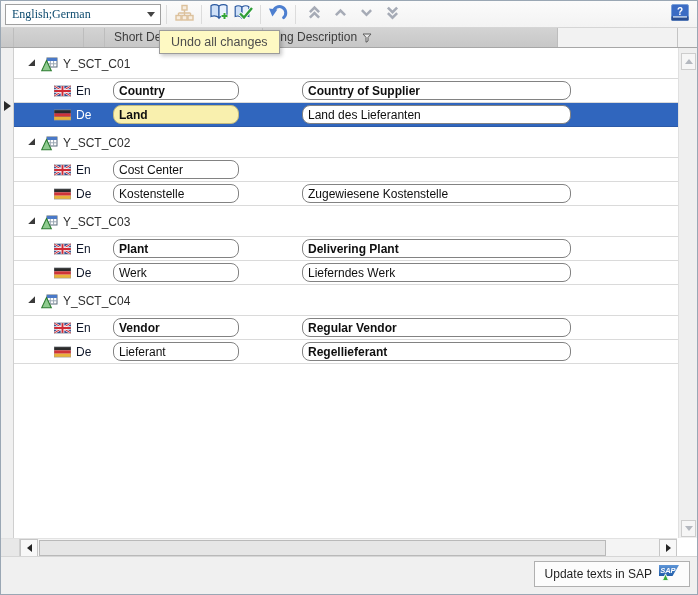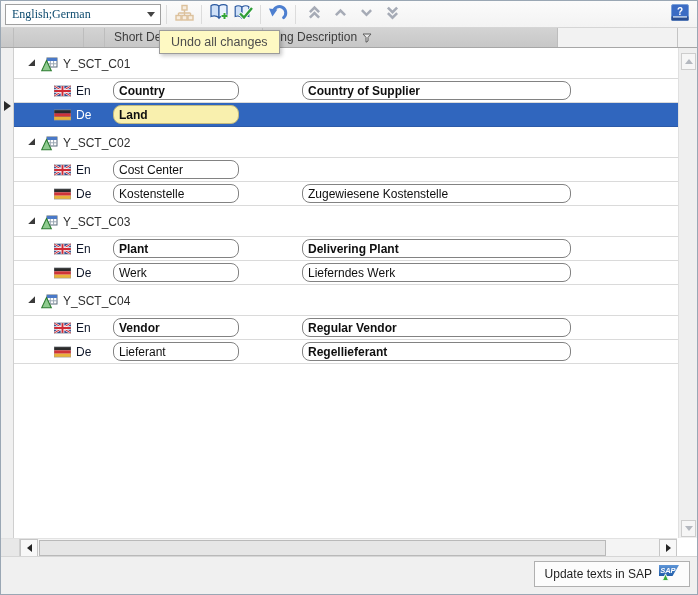--- a/index.html
+++ b/index.html
@@ -271,20 +271,21 @@
     <span class="flagslot">
   <svg width="17" height="12" viewBox="0 0 60 36">
     <rect width="60" height="12" fill="#2b2b2b"></rect>
     <rect y="12" width="60" height="12" fill="#d03438"></rect>
     <rect y="24" width="60" height="12" fill="#e8b23a"></rect>
     <rect width="60" height="36" fill="none" stroke="#90959d" stroke-width="2"></rect>
   </svg>
 </span>
     <span class="langlbl">De</span>
     <input class="tb short bold hl" type="text" value="Land" style="">
+    <input class="tb long" type="text" value="Land des Lieferanten" style="">
   </div>
 
   <div class="grow">
     <span class="expander">
       <svg width="11" height="11" viewBox="0 0 11 11">
                 <polygon points="9,2.2 9,9 2.2,9" fill="#3a3a3a"></polygon>
               </svg>
     </span>
     <span class="gicon">
       <svg width="17" height="15" viewBox="0 0 17 15">

